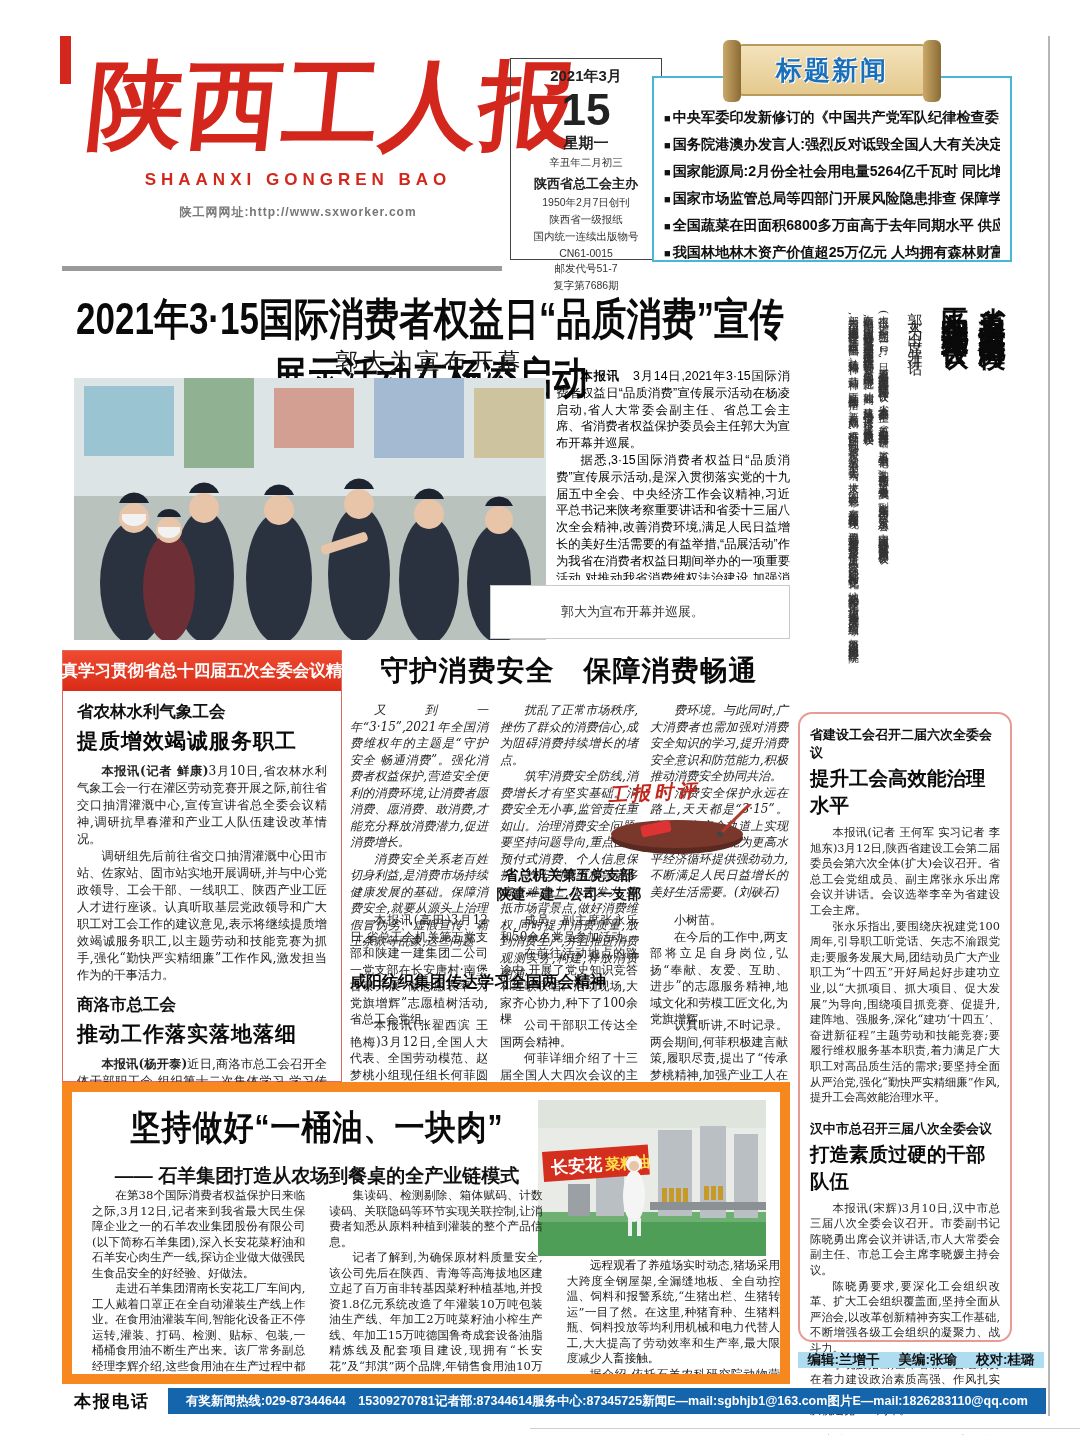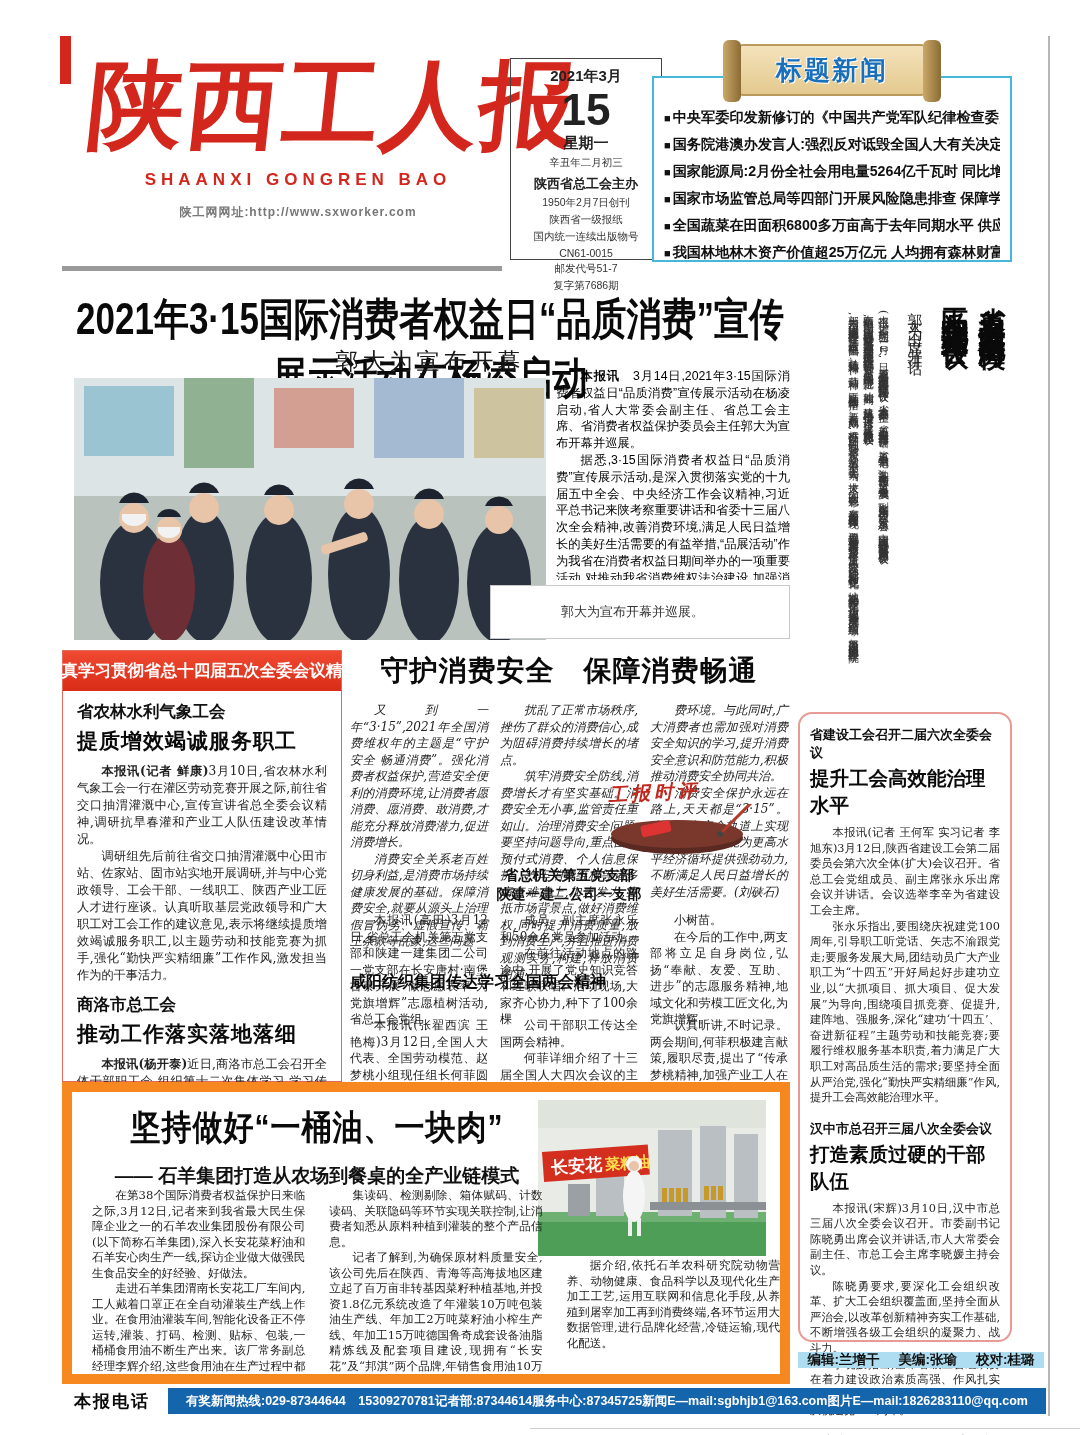--- a/index.html
+++ b/index.html
@@ -439,20 +439,21 @@
     <div id="feature-body">
       <div class="fcol">
         <p>在第38个国际消费者权益保护日来临之际,3月12日,记者来到我省最大民生保障企业之一的石羊农业集团股份有限公司(以下简称石羊集团),深入长安花菜籽油和石羊安心肉生产一线,探访企业做大做强民生食品安全的好经验、好做法。</p>
           <p>走进石羊集团渭南长安花工厂车间内,工人戴着口罩正在全自动灌装生产线上作业。在食用油灌装车间,智能化设备正不停运转,灌装、打码、检测、贴标、包装,一桶桶食用油不断生产出来。该厂常务副总经理李辉介绍,这些食用油在生产过程中都有自己的“身份证”,可以追溯到它的生产源头和各个生产环节。</p>
       </div>
       <div class="fcol">
         <p>集读码、检测剔除、箱体赋码、计数读码、关联隐码等环节实现关联控制,让消费者知悉从原料种植到灌装的整个产品信息。</p>
           <p>记者了解到,为确保原材料质量安全,该公司先后在陕西、青海等高海拔地区建立起了百万亩非转基因菜籽种植基地,并投资1.8亿元系统改造了年灌装10万吨包装油生产线、年加工2万吨菜籽油小榨生产线、年加工15万吨德国鲁奇成套设备油脂精炼线及配套项目建设,现拥有“长安花”及“邦淇”两个品牌,年销售食用油10万吨。</p>
       </div>
       <div class="fcol" id="fcol3">
+        <p>远程观看了养殖场实时动态,猪场采用大跨度全钢屋架,全漏缝地板、全自动控温、饲料和报警系统,“生猪出栏、生猪转运”一目了然。在这里,种猪育种、生猪料瓶、饲料投放等均利用机械和电力代替人工,大大提高了劳动效率和生产率,最大限度减少人畜接触。</p>
           <p>据介绍,依托石羊农科研究院动物营养、动物健康、食品科学以及现代化生产加工工艺,运用互联网和信息化手段,从养殖到屠宰加工再到消费终端,各环节运用大数据管理,进行品牌化经营,冷链运输,现代化配送。</p>
 
       </div>
     </div>
   </div>
 
   <div id="editors-bar">
     <span>编辑:兰增干</span>
     <span>美编:张瑜</span>
     <span>校对:桂璐</span>

